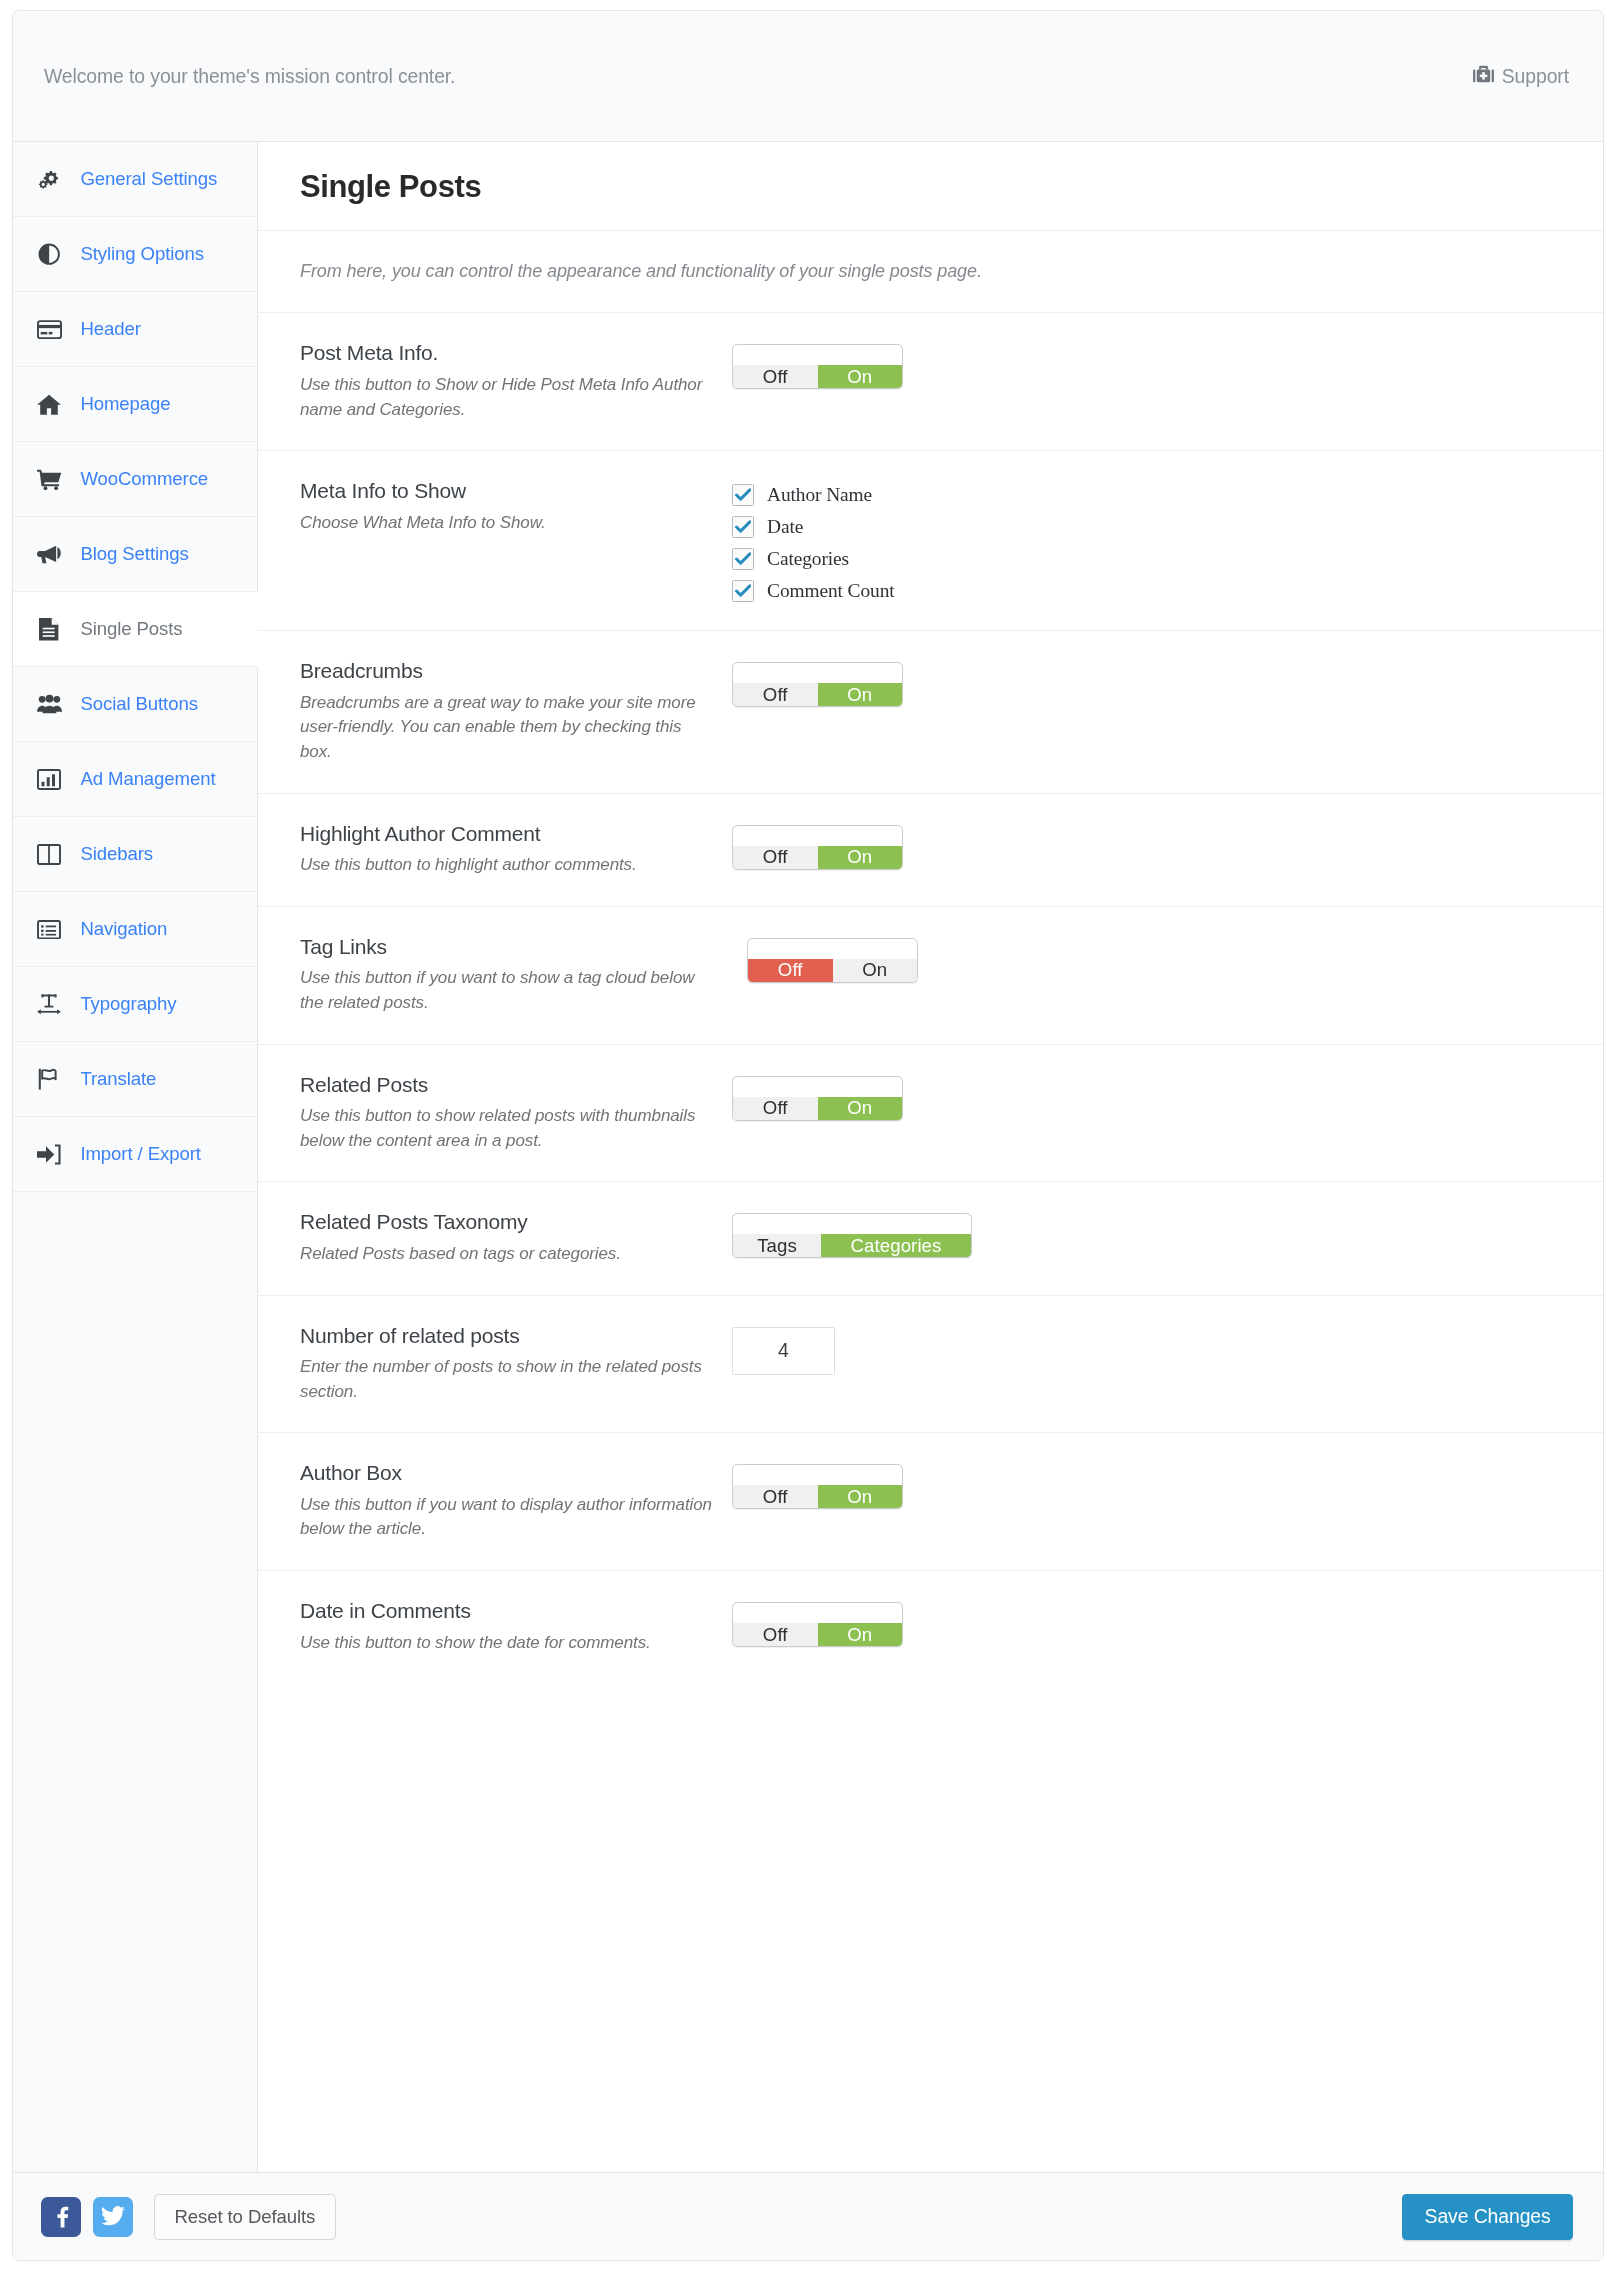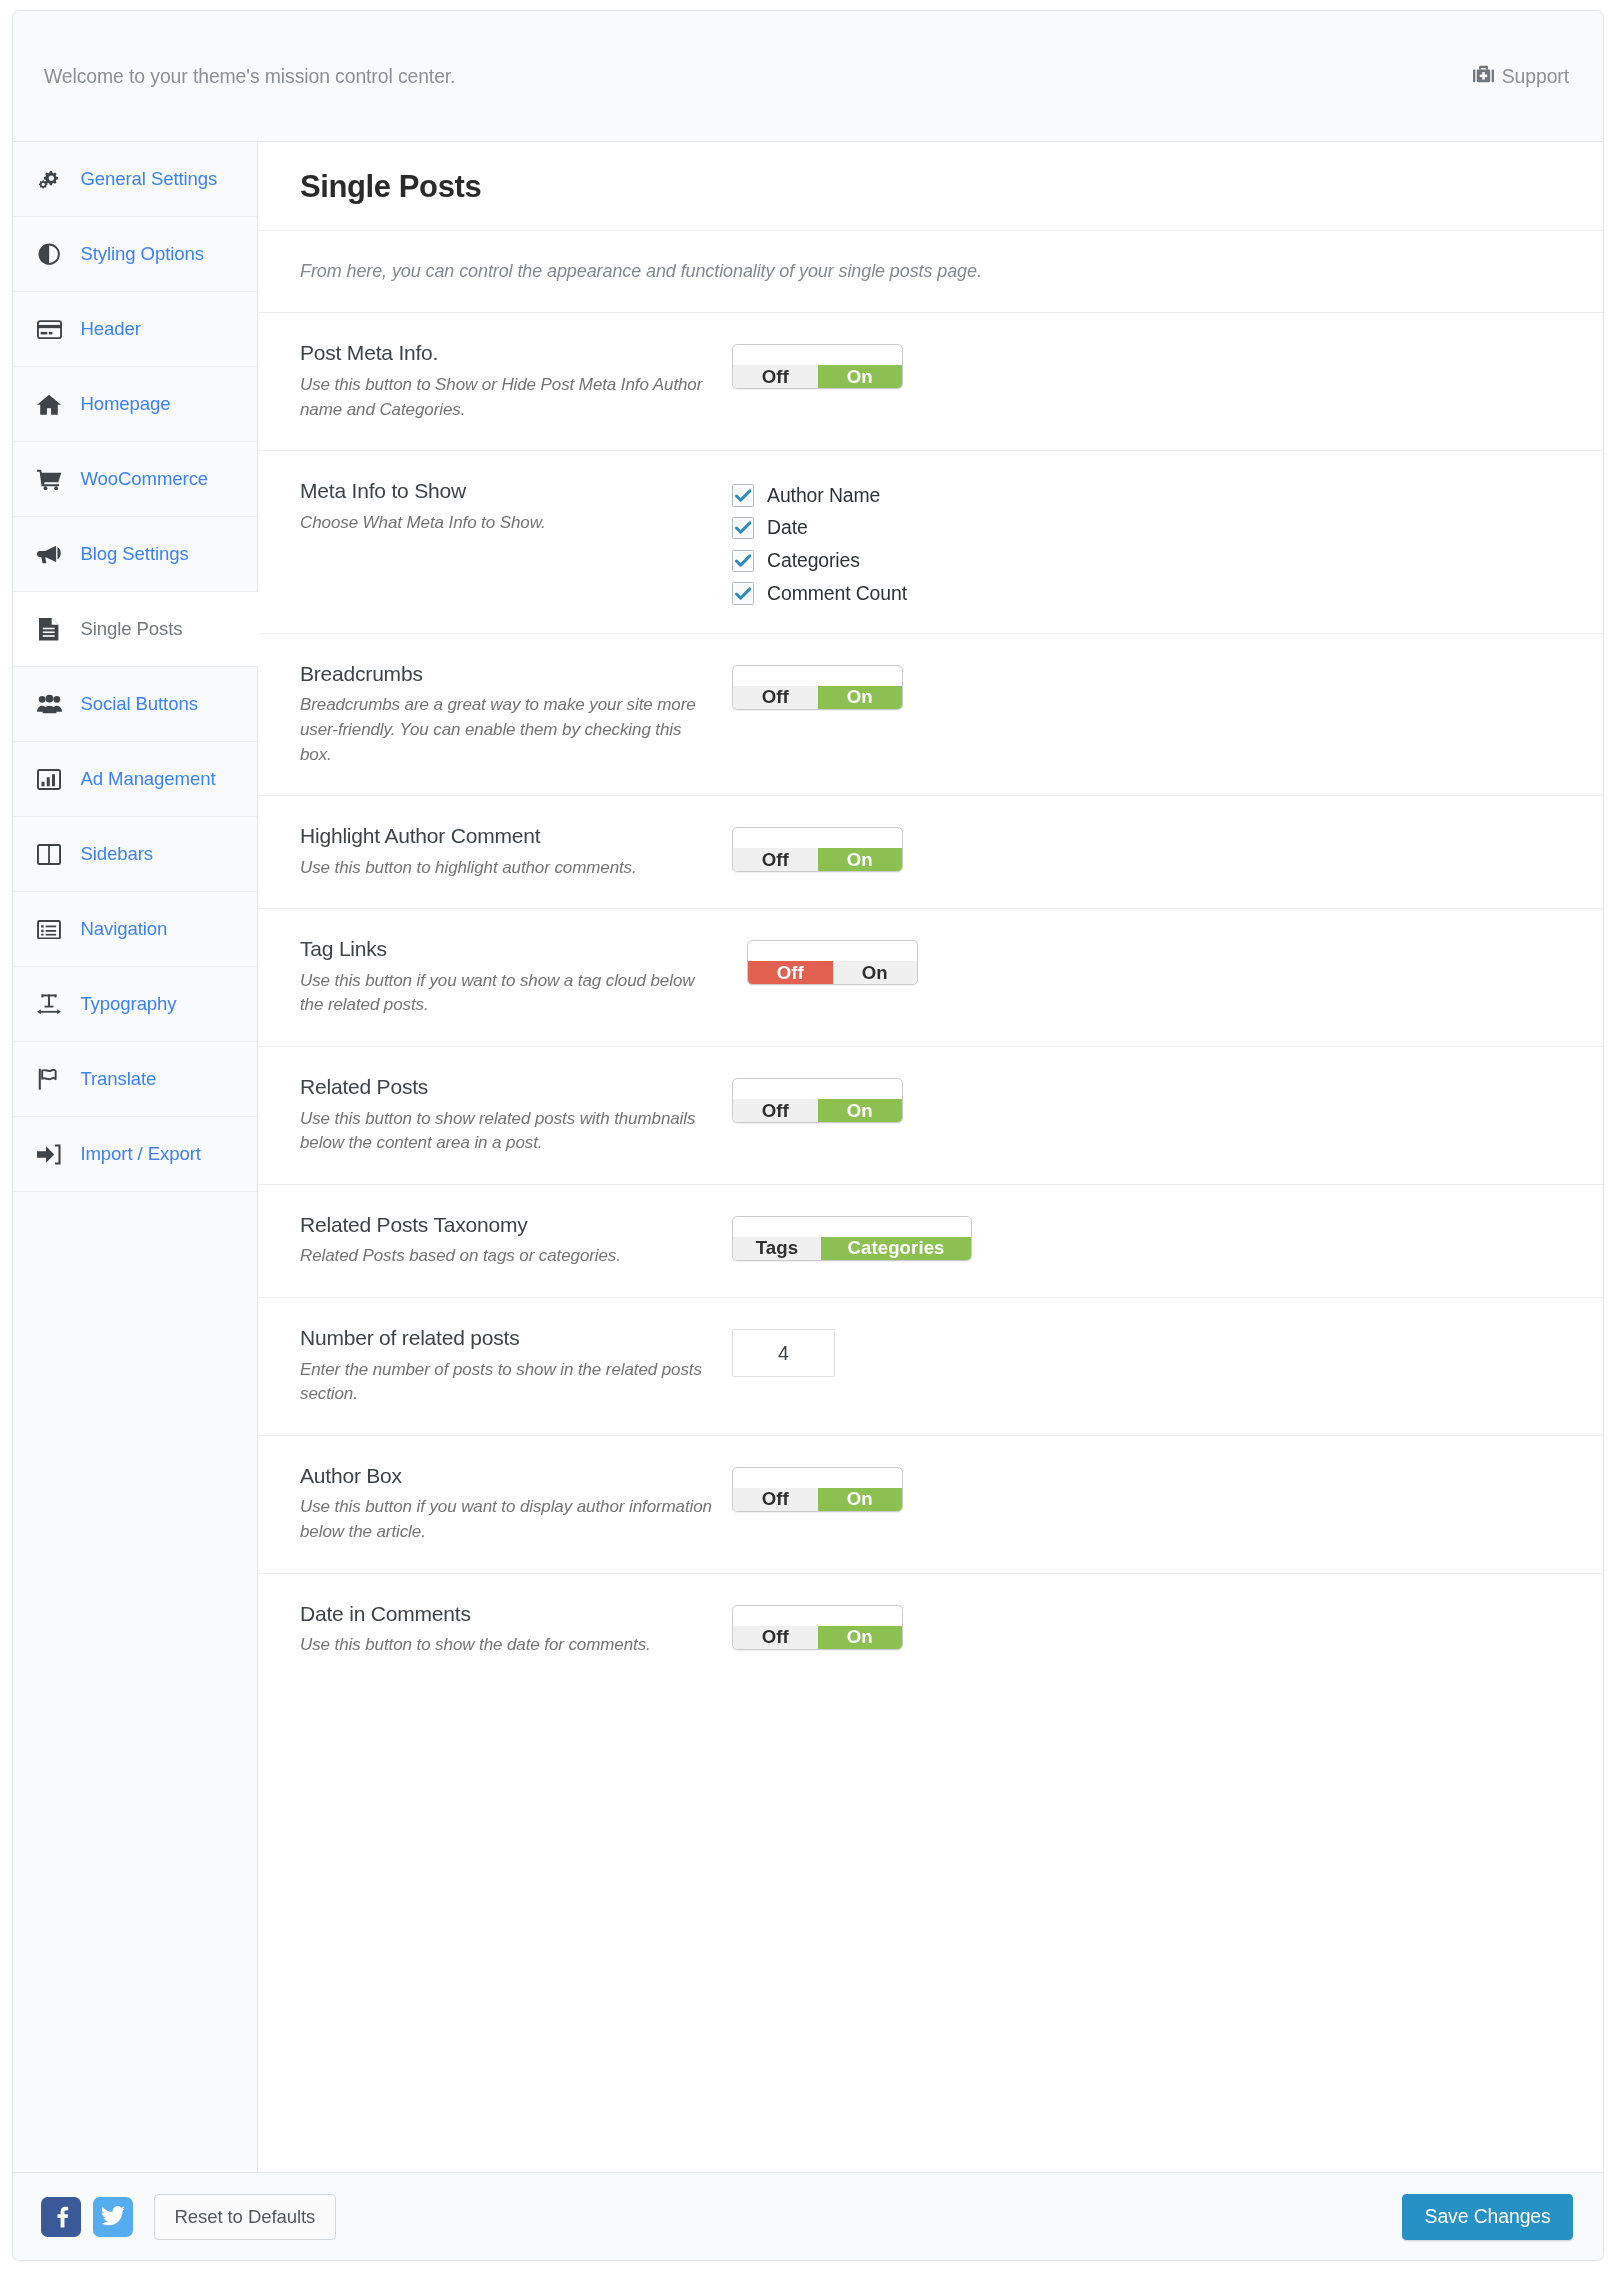--- a/index.html
+++ b/index.html
@@ -208,35 +208,35 @@
     box-shadow: 0 0.7px 0.7px rgba(0,0,0,0.06);
     height: 45px;
     width: 171px;
   }
   .toggle .seg {
     flex: 1;
     display: flex;
     align-items: center;
     justify-content: center;
     font-size: 18.6px;
-    font-weight: bold;
+    font-weight: normal;
     letter-spacing: 0.1px;
     margin-top: 20px;
   }
   .seg.inactive { background: #f0f0f0; color: #2f2f2f; }
   .seg.on-active  { background: #8cc152; color: #ffffff; }
   .seg.off-active { background: #e1604f; color: #ffffff; }
 
   .toggle.wide { width: 240px; }
   .toggle.wide .seg { font-size: 18.6px; padding: 0 13.4px; white-space: nowrap; }
   .toggle.wide .seg.tags { flex: 0 0 88px; }
 
   
   .check-list { display: flex; flex-direction: column; gap: 9.7px; padding-top: 1.5px; }
-  .check-row { display: flex; align-items: flex-end; gap: 12.7px; cursor: pointer; }
+  .check-row { display: flex; align-items: center; gap: 12.7px; cursor: pointer; font-family: Liberation Serif, serif; }
   .cbox {
     width: 22.4px; height: 22.4px;
     border: 1.5px solid #b4b9bd;
     background: #fbfbfb;
     border-radius: 1.5px;
     display: flex; align-items: center; justify-content: center;
     flex: 0 0 22.4px;
   }
   .cbox svg { display:block; }
   .check-label { font-size: 19.4px; color: #2e3338; letter-spacing: -0.1px; }

